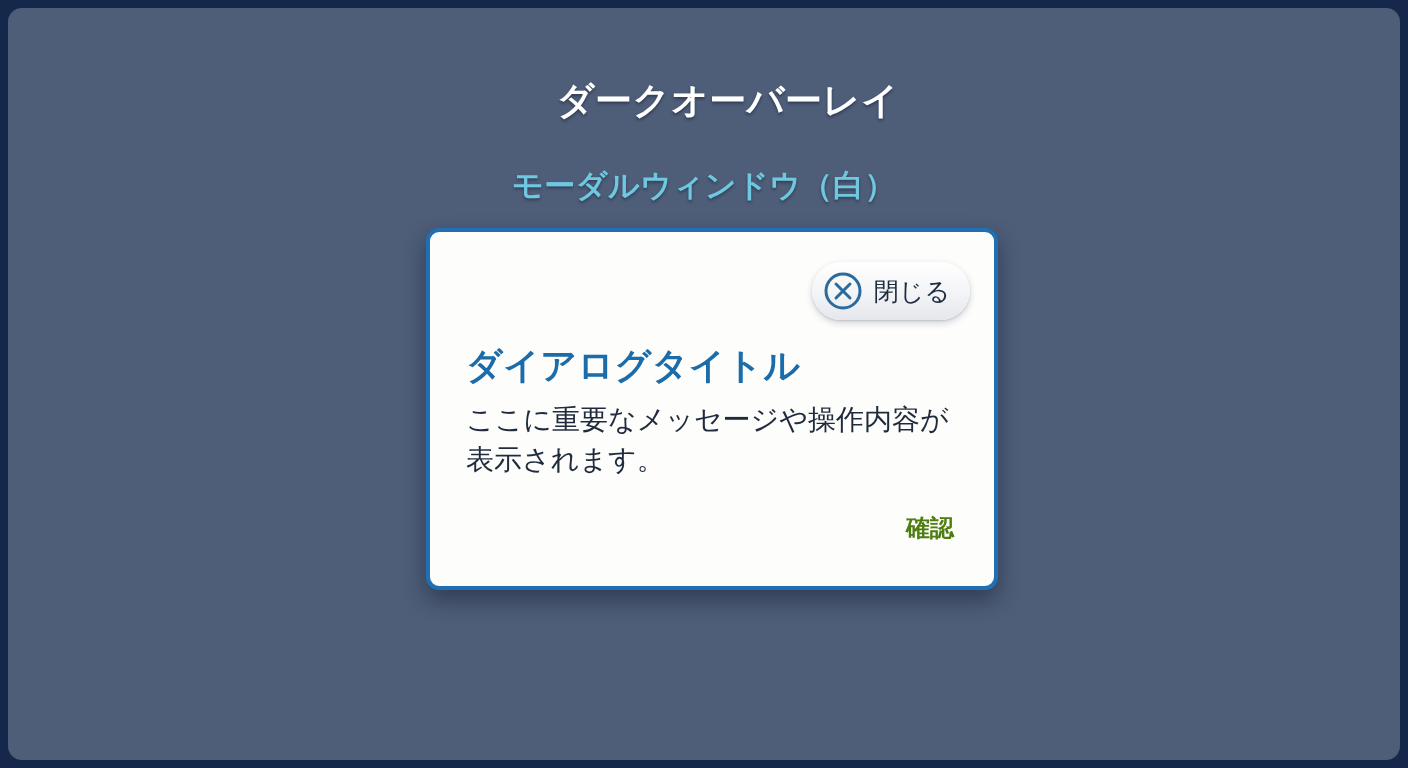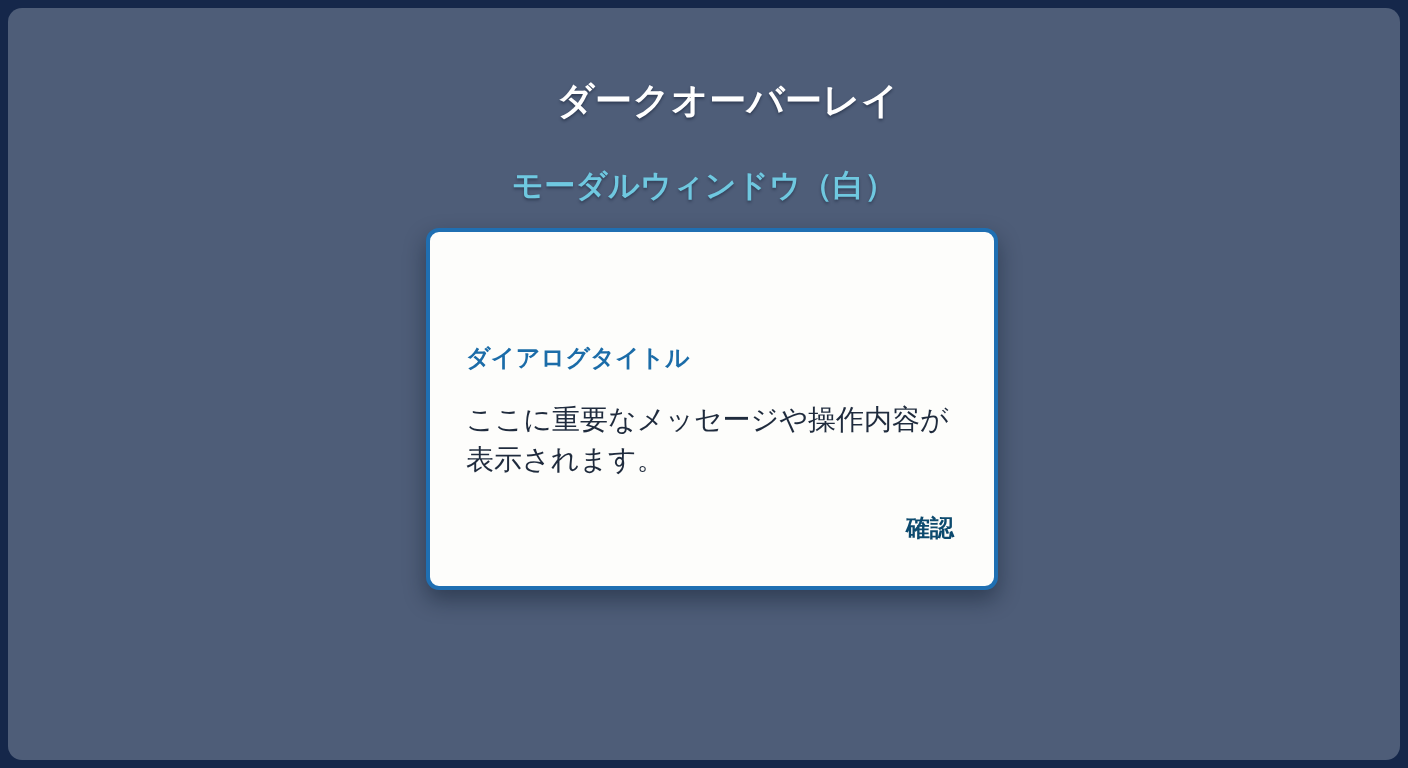--- a/index.html
+++ b/index.html
@@ -109,21 +109,21 @@
     color: #1c2b3d;
     line-height: 1;
     white-space: nowrap;
   }
 
   
   .dialog-title {
     position: absolute;
     left: 36px;
     top: 112px;
-    font-size: 24px;
+    font-size: 36px;
     font-weight: bold;
     color: #1b6ca8;
     line-height: 1.2;
     letter-spacing: 0.3px;
   }
 
   .dialog-message {
     position: absolute;
     left: 36px;
     top: 168px;
@@ -140,38 +140,48 @@
     bottom: 42px;
   }
 
   .confirm-button {
     border: none;
     background: transparent;
     padding: 4px 6px;
     font-family: inherit;
     font-size: 24px;
     font-weight: bold;
-    color: #0c4a6e;
+    color: #4d7c0f;
     cursor: pointer;
     line-height: 1;
   }
 </style>
 </head>
 <body>
 
 <div class="overlay-surface">
 
   <div class="headings">
     <div class="overlay-title">ダークオーバーレイ</div>
     <div class="overlay-subtitle">モーダルウィンドウ（白）</div>
   </div>
 
   <div class="modal">
     <div class="modal-inner">
 
+      <button class="close-pill">
+        <span class="close-icon-wrap">
+          <svg class="close-icon" viewBox="0 0 42 42" aria-hidden="true">
+            <circle cx="21" cy="21" r="17" fill="none" stroke="#2a6a9e" stroke-width="3"></circle>
+            <line x1="14" y1="14" x2="28" y2="28" stroke="#2a6a9e" stroke-width="3" stroke-linecap="round"></line>
+            <line x1="28" y1="14" x2="14" y2="28" stroke="#2a6a9e" stroke-width="3" stroke-linecap="round"></line>
+          </svg>
+        </span>
+        <span class="close-label">閉じる</span>
+      </button>
 
       <h2 class="dialog-title">ダイアログタイトル</h2>
 
       <p class="dialog-message">ここに重要なメッセージや操作内容が表示されます。</p>
 
       <div class="modal-actions">
         <button class="confirm-button">確認</button>
       </div>
 
     </div>

